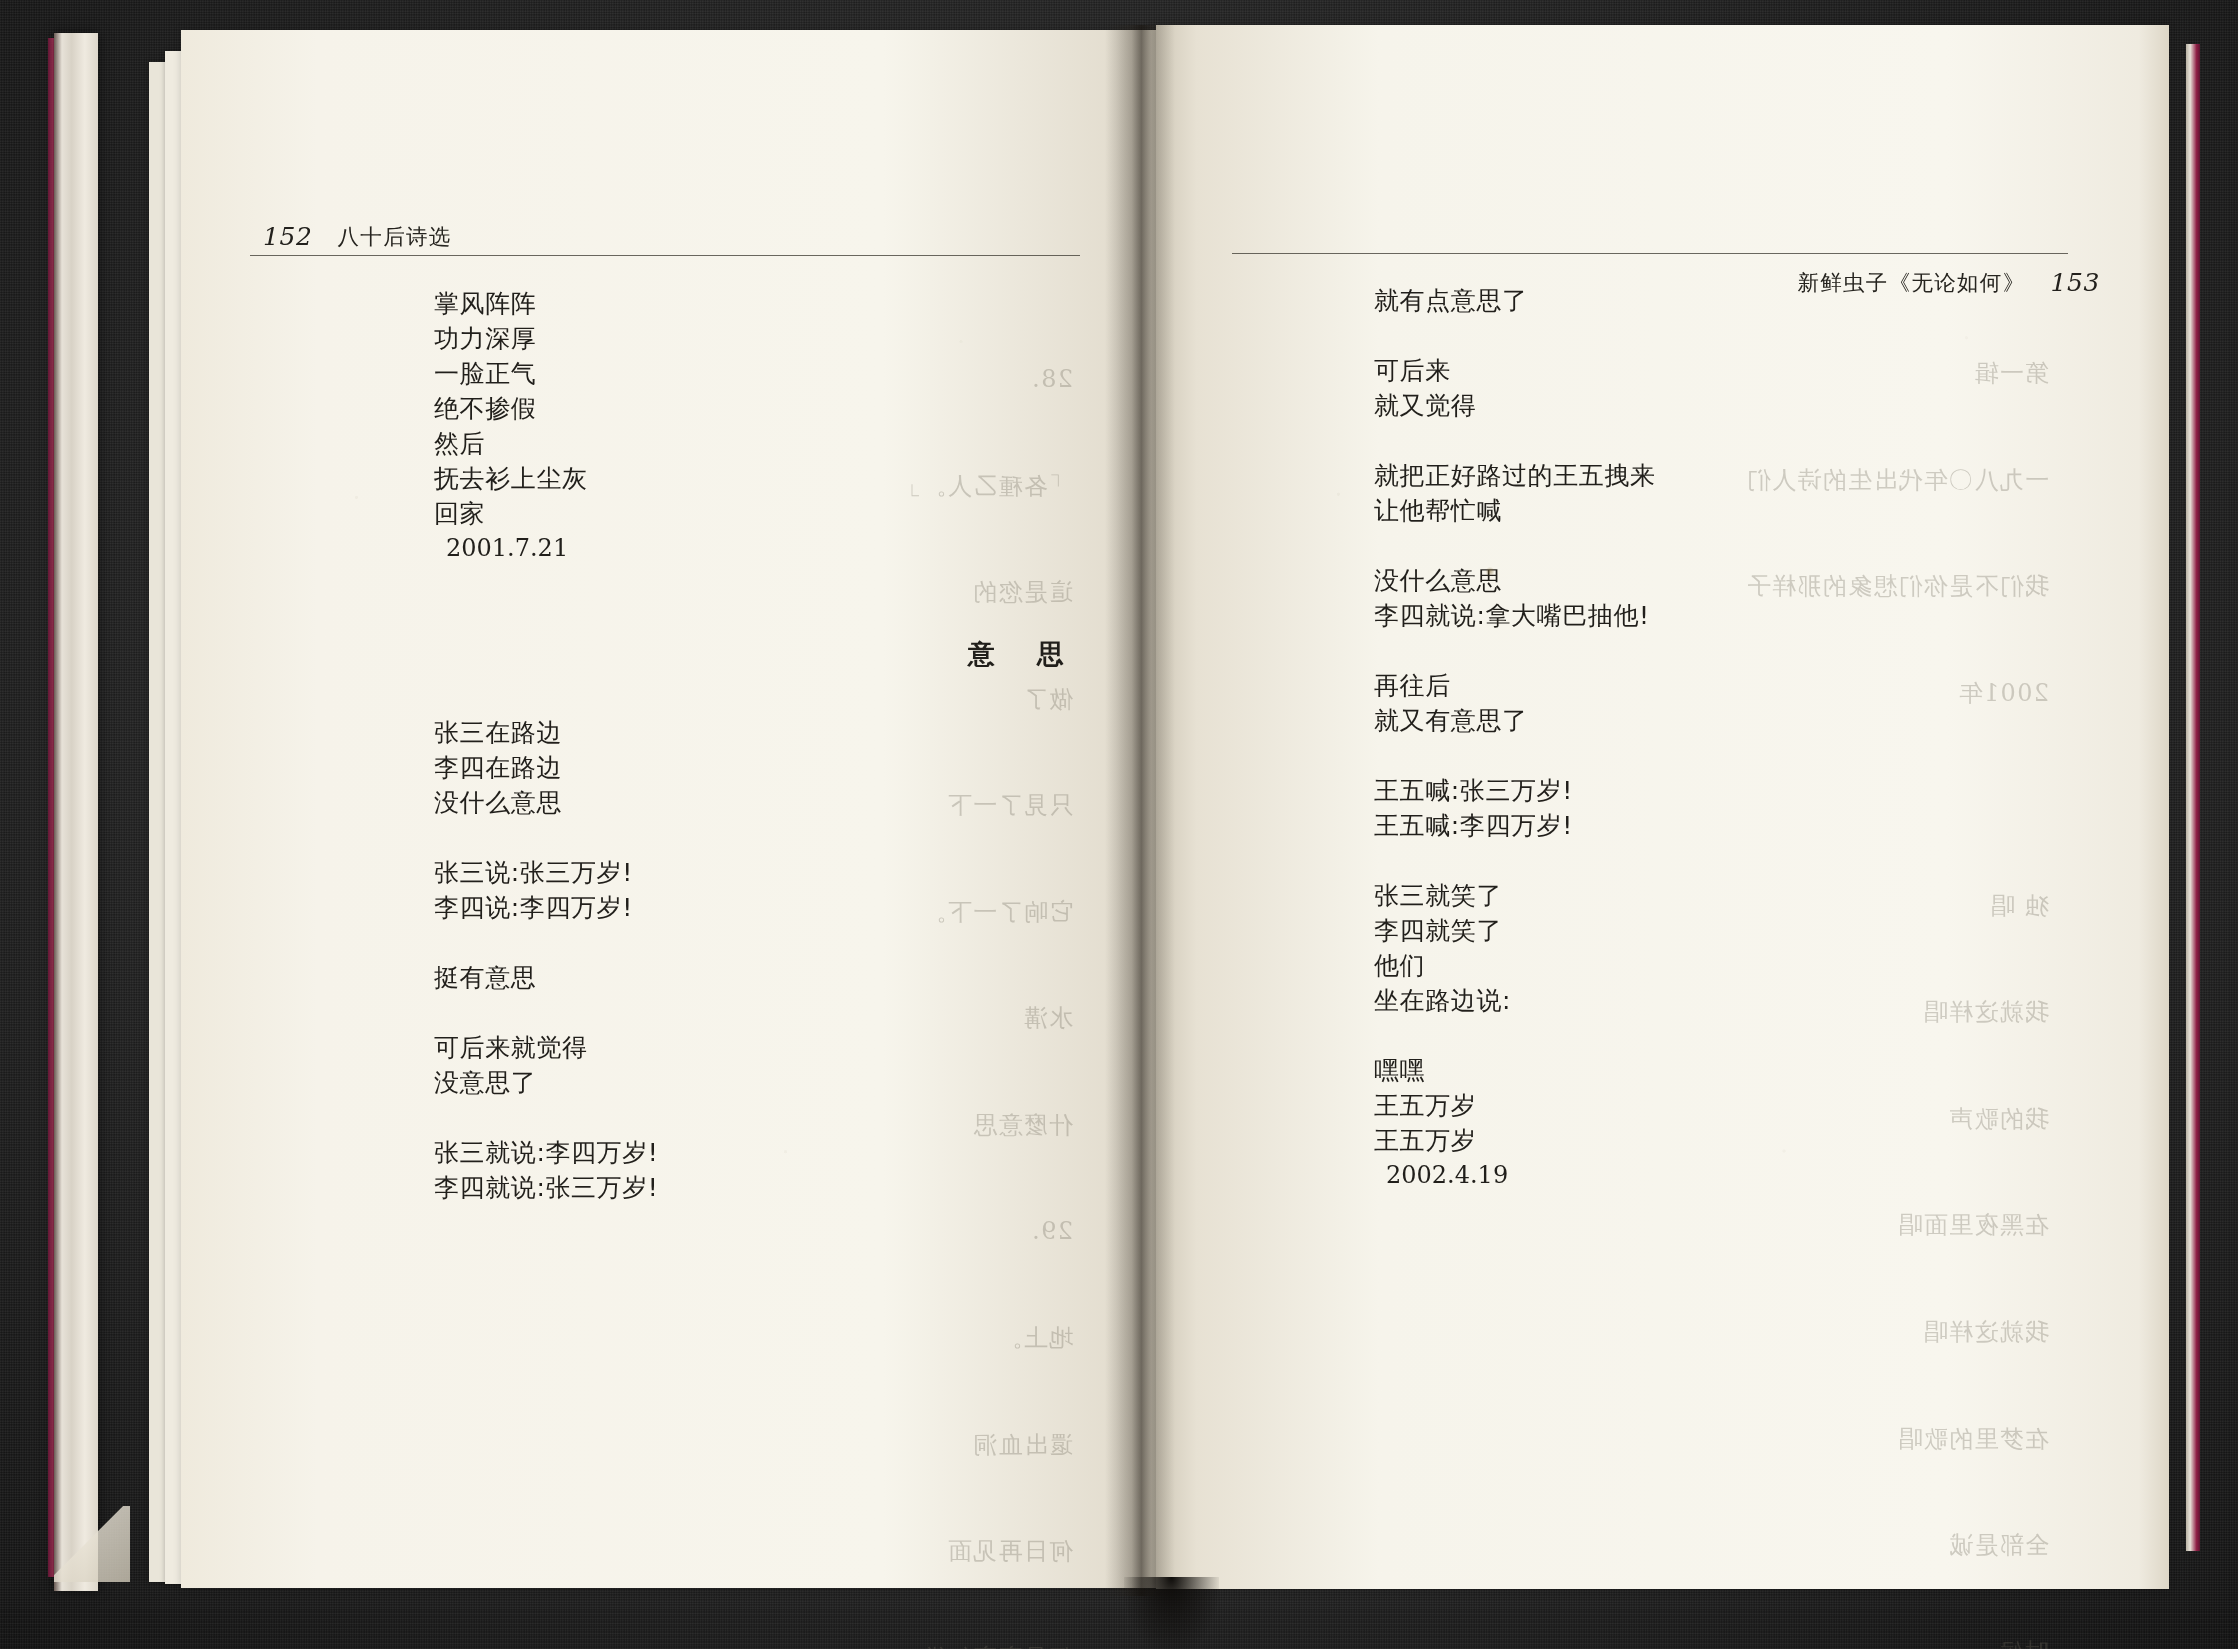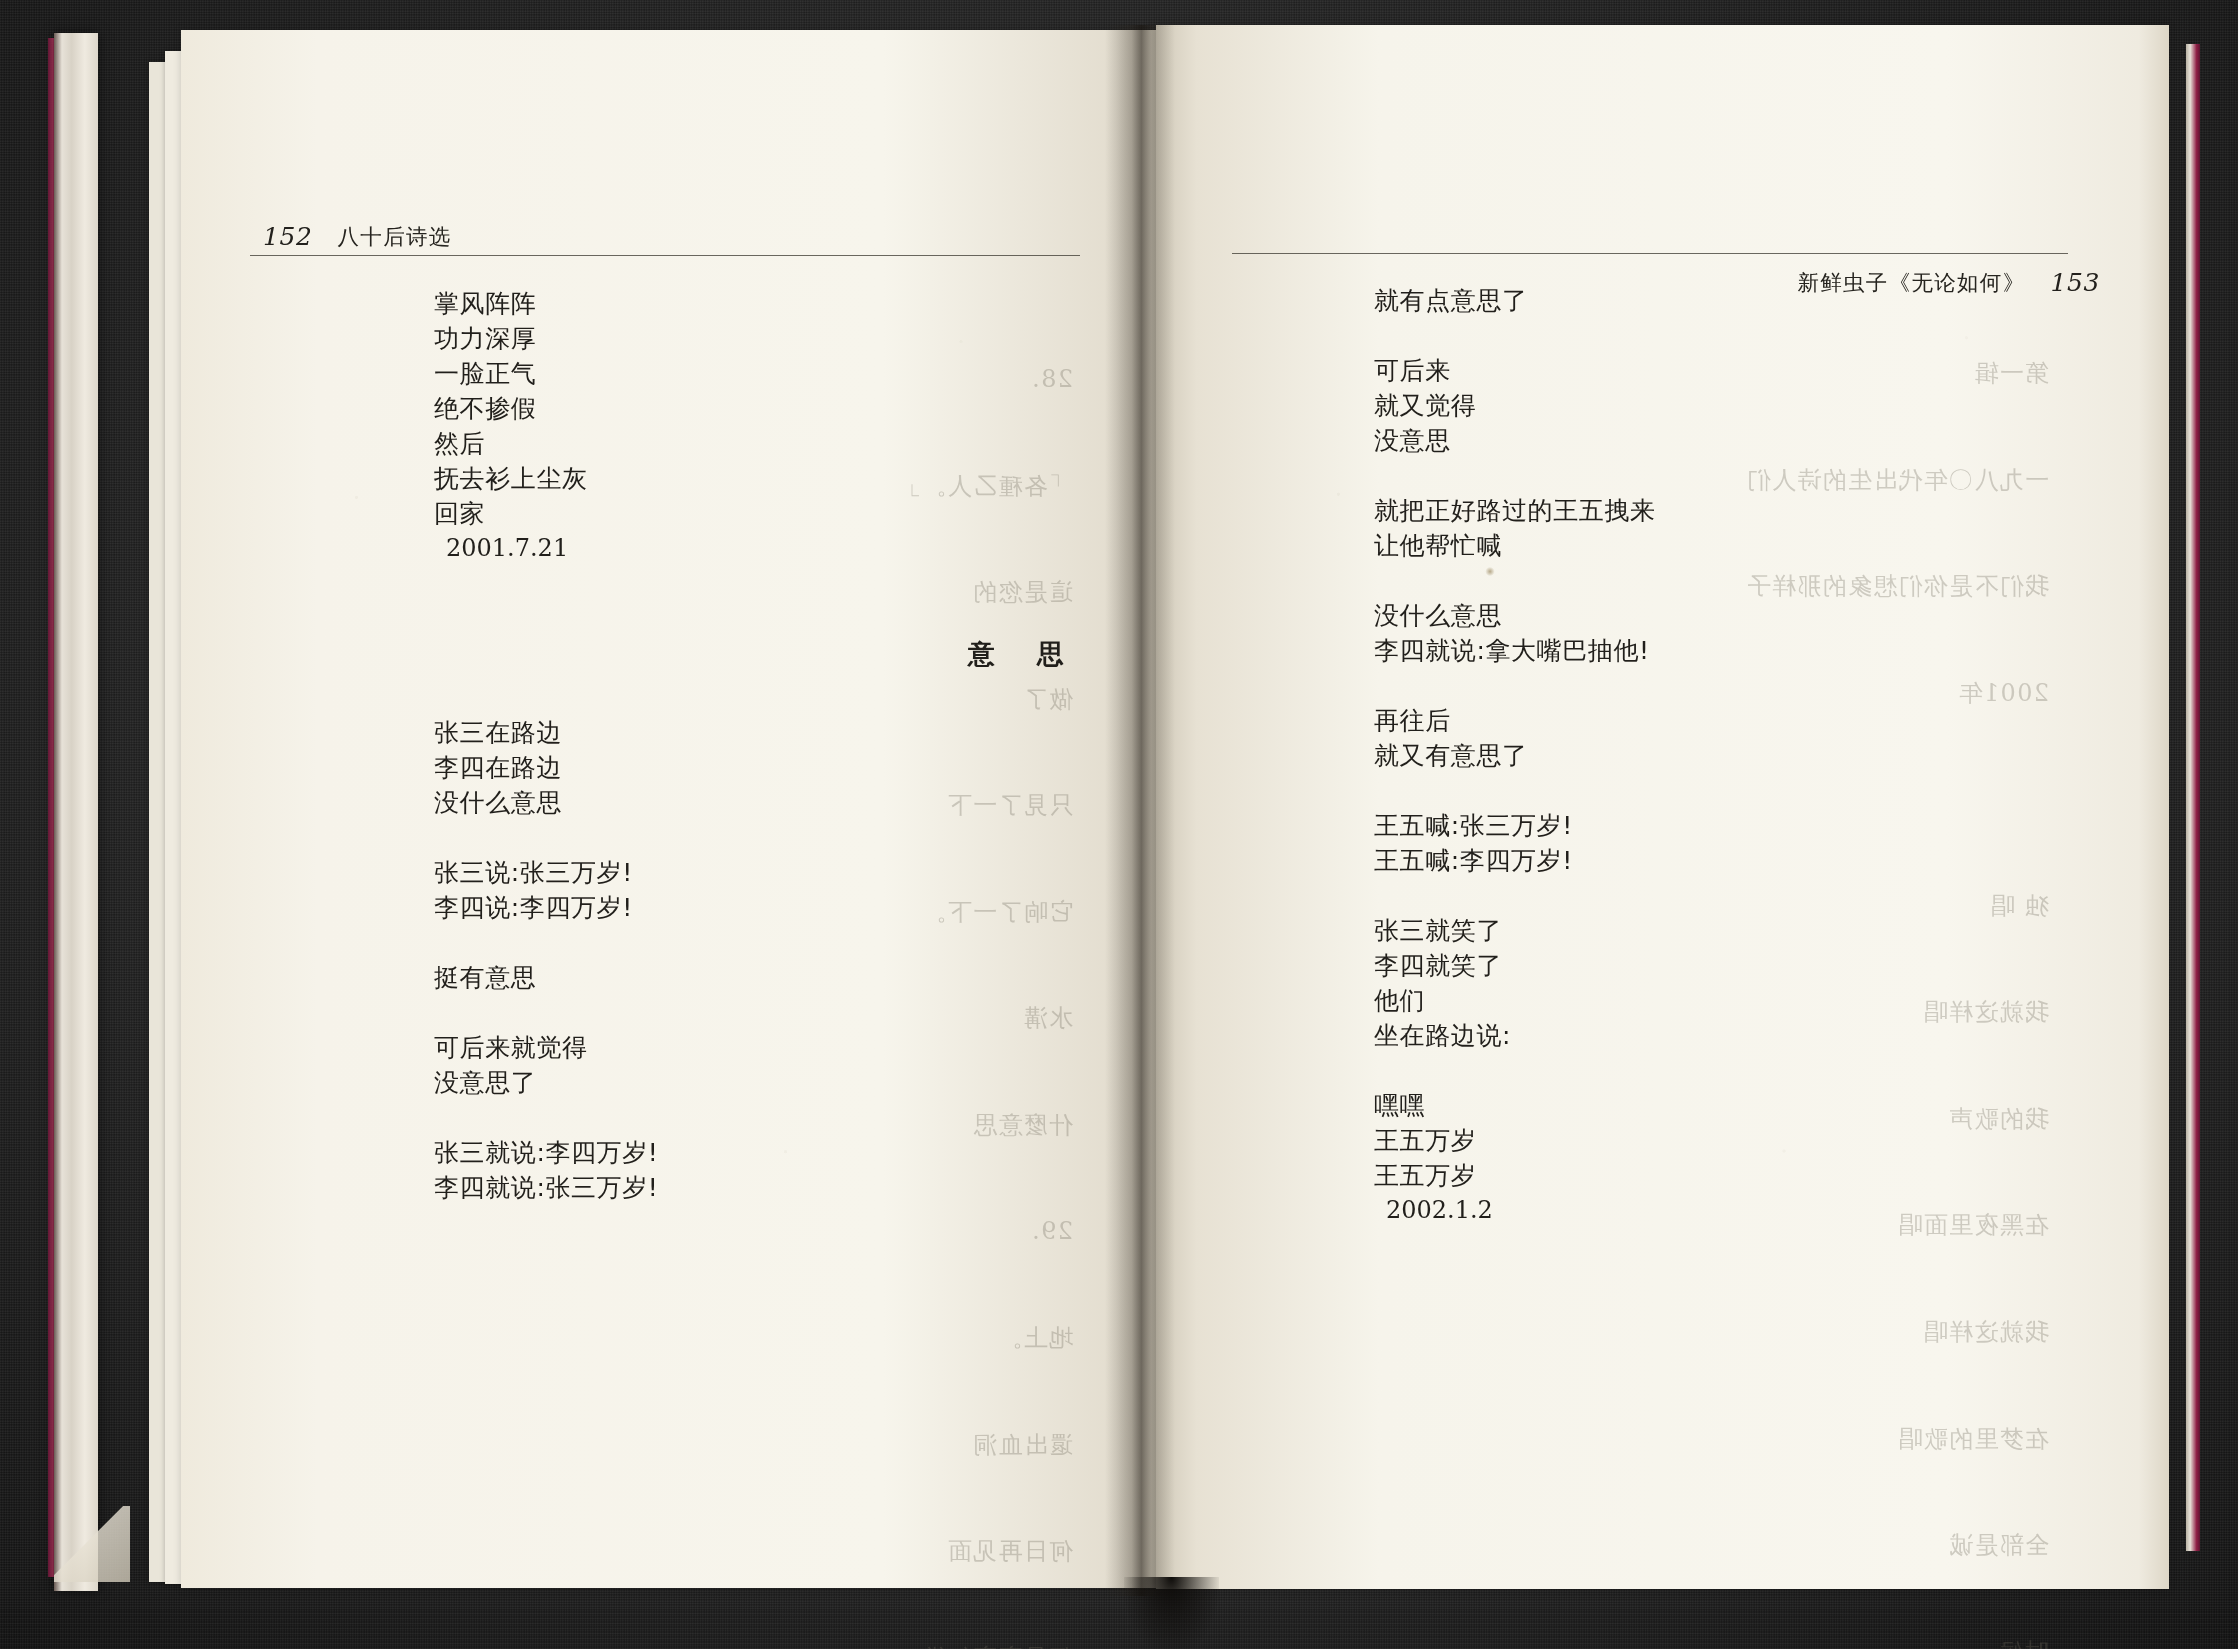--- a/index.html
+++ b/index.html
@@ -363,21 +363,20 @@
       <div class="line">李四就说:张三万岁!</div>
     </div>
 
     <div class="body-col col-right">
       <div class="line">就有点意思了</div>
 
       <div class="blank"></div>
 
       <div class="line">可后来</div>
       <div class="line">就又觉得</div>
-      <div class="line">没意思</div>
 
       <div class="blank"></div>
 
       <div class="line">就把正好路过的王五拽来</div>
       <div class="line">让他帮忙喊</div>
 
       <div class="blank"></div>
 
       <div class="line">没什么意思</div>
       <div class="line">李四就说:拿大嘴巴抽他!</div>
@@ -397,20 +396,20 @@
       <div class="line">张三就笑了</div>
       <div class="line">李四就笑了</div>
       <div class="line">他们</div>
       <div class="line">坐在路边说:</div>
 
       <div class="blank"></div>
 
       <div class="line">嘿嘿</div>
       <div class="line">王五万岁</div>
       <div class="line">王五万岁</div>
-      <div class="line date">2002.1.2</div>
+      <div class="line date">2002.4.19</div>
     </div>
 
     <div class="stain"></div>
 
   </div>
 </div>
 
 
 </body></html>

